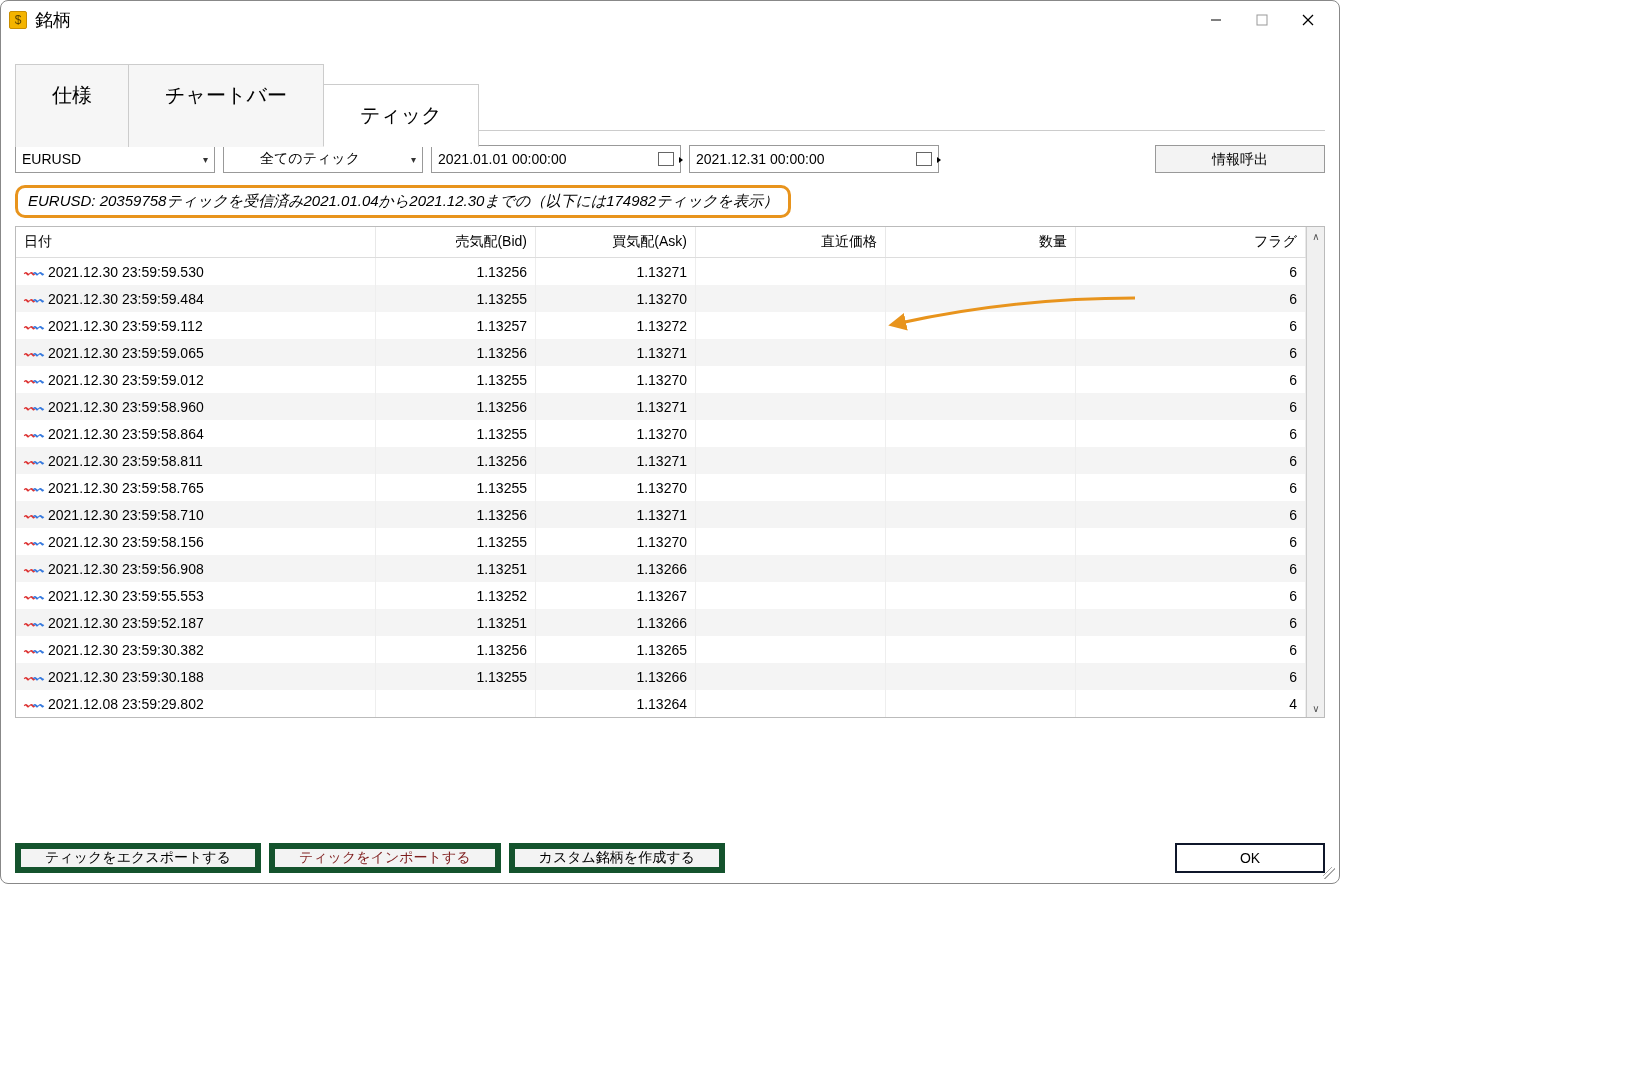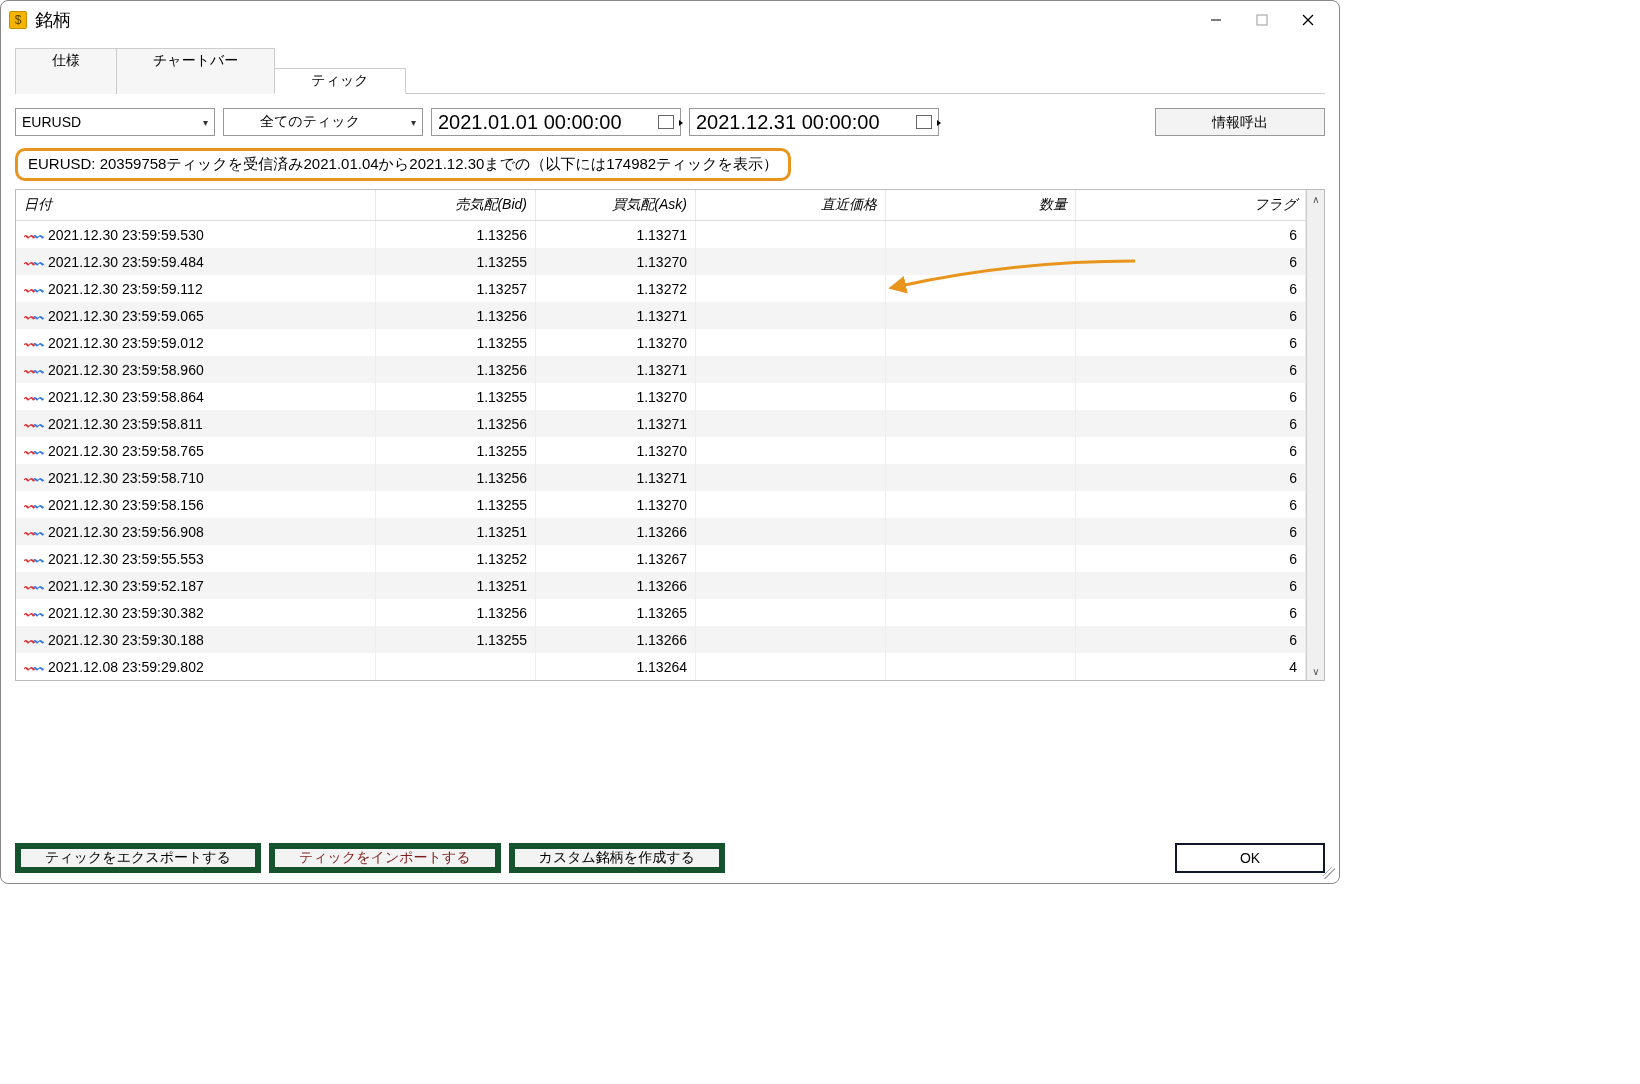--- a/index.html
+++ b/index.html
@@ -6,36 +6,36 @@
   body { background: #fff; width: 1340px; height: 884px; overflow: hidden; position: relative; }
   .window { width: 1340px; height: 884px; border: 1px solid #888; border-radius: 8px; background: #fff; display: flex; flex-direction: column; }
   .titlebar { height: 38px; display: flex; align-items: center; padding: 0 8px; }
   .title-icon { width: 18px; height: 18px; background: #f4b400; border: 1px solid #c98e00; border-radius: 2px; display: flex; align-items: center; justify-content: center; font-size: 12px; color: #5b4300; margin-right: 8px; }
   .title-text { font-size: 18px; flex: 1; }
   .win-controls { display: flex; gap: 0; }
   .win-btn { width: 46px; height: 30px; display: flex; align-items: center; justify-content: center; background: transparent; border: none; }
   .win-btn svg { width: 12px; height: 12px; }
   .content { flex: 1; padding: 8px 14px 10px 14px; display: flex; flex-direction: column; position: relative; }
   .tabs { display: flex; border-bottom: 1px solid #ccc; }
-  .tab { padding: 3px 36px; font-size: 14px; border: 1px solid #ccc; border-bottom: none; margin-right: -1px; background: #f6f6f6; position: relative; top: 1px; cursor: default; }
+  .tab { padding: 17px 36px; font-size: 20px; border: 1px solid #ccc; border-bottom: none; margin-right: -1px; background: #f6f6f6; position: relative; top: 17px; cursor: default; }
   .tab.active { background: #fff; border-bottom: 1px solid #fff; margin-top: 20px; }
   .filter-row { display: flex; gap: 8px; margin-top: 14px; border-radius: 11px; }
   .combo { border: 1px solid #999; height: 28px; display: flex; align-items: center; padding: 0 6px; font-size: 14px; background: #fff; justify-content: space-between; }
   .combo .chev { font-size: 10px; color: #333; }
   .combo.symbol { width: 200px; }
   .combo.type { width: 200px; padding-left: 36px; }
-  .datectl { border: 1px solid #999; height: 28px; display: flex; align-items: center; padding: 0 6px; font-size: 20px; width: 250px; justify-content: space-between; background: #fff; }
+  .datectl { border: 1px solid #999; height: 28px; display: flex; align-items: center; padding: 0 6px; font-size: 14px; width: 250px; justify-content: space-between; background: #fff; }
   .cal-icon { width: 16px; height: 14px; border: 1px solid #666; position: relative; }
   .cal-icon::after { content:""; position:absolute; right:-10px; top:4px; border-left:4px solid #000; border-top:3px solid transparent; border-bottom:3px solid transparent; }
   .info-btn { border: 1px solid #999; height: 28px; width: 170px; margin-left: auto; background: #f3f3f3; font-size: 14px; text-align: center; line-height: 26px; }
-  .highlight-box { border: 3px solid #e8941d; border-radius: 10px; padding: 4px 10px; margin-top: 12px; display: inline-block; font-size: 15px; position: relative; }
+  .highlight-box { border: 3px solid #e8941d; border-radius: 10px; padding: 4px 10px; margin-top: 12px; display: inline-block; font-size: 15px; position: relative; font-style: italic; }
   .arrow-svg { position: absolute; left: 870px; top: 120px; pointer-events:none; }
   .table-wrap { margin-top: 8px; border: 1px solid #bbb; display: flex; }
   .table { flex: 1; }
-  .thead { display: flex; border-bottom: 1px solid #ddd; font-style: italic; }
+  .thead { display: flex; border-bottom: 1px solid #ddd; }
   .th { padding: 6px 8px; font-size: 14px; font-weight: normal; border-right: 1px solid #e8e8e8; text-align: right; }
   .th:first-child { text-align: left; }
   .col-date { width: 360px; }
   .col-bid { width: 160px; }
   .col-ask { width: 160px; }
   .col-last { width: 190px; }
   .col-vol { width: 190px; }
   .col-flag { flex: 1; }
   .tbody { }
   .tr { display: flex; height: 27px; align-items: center; }

